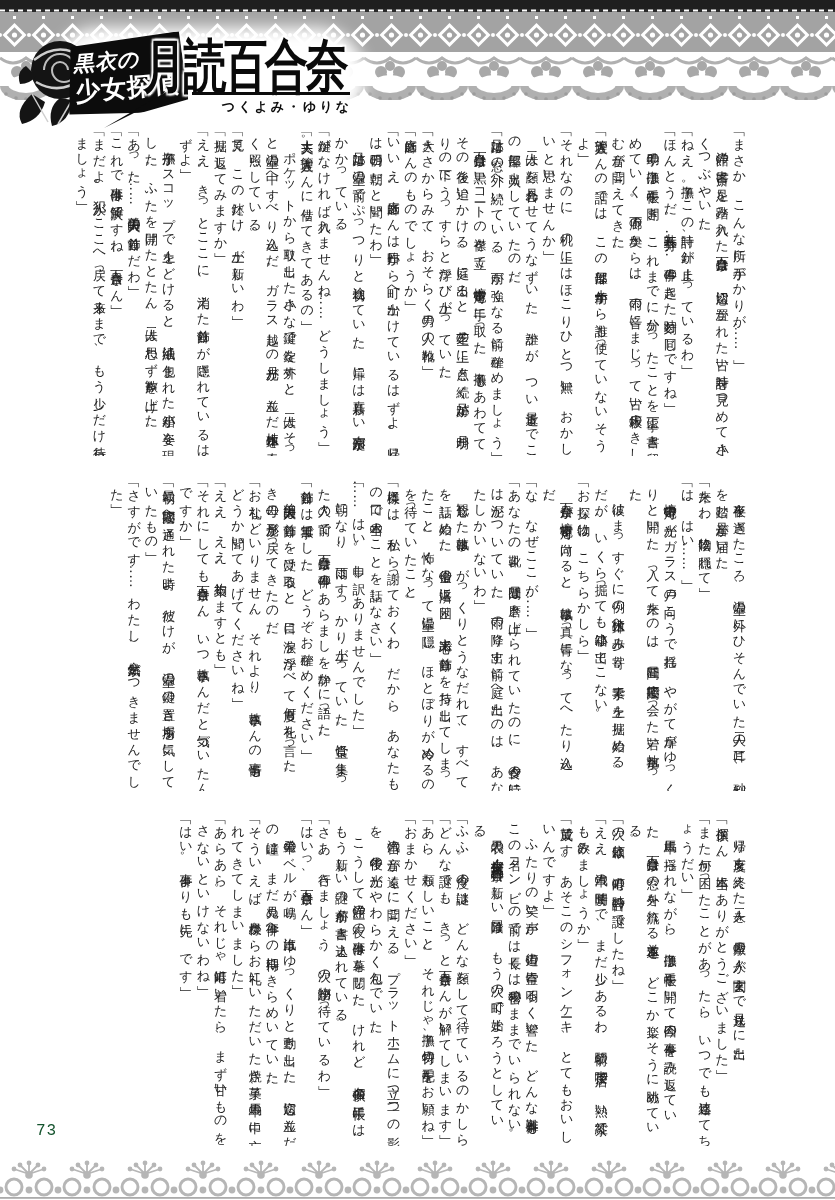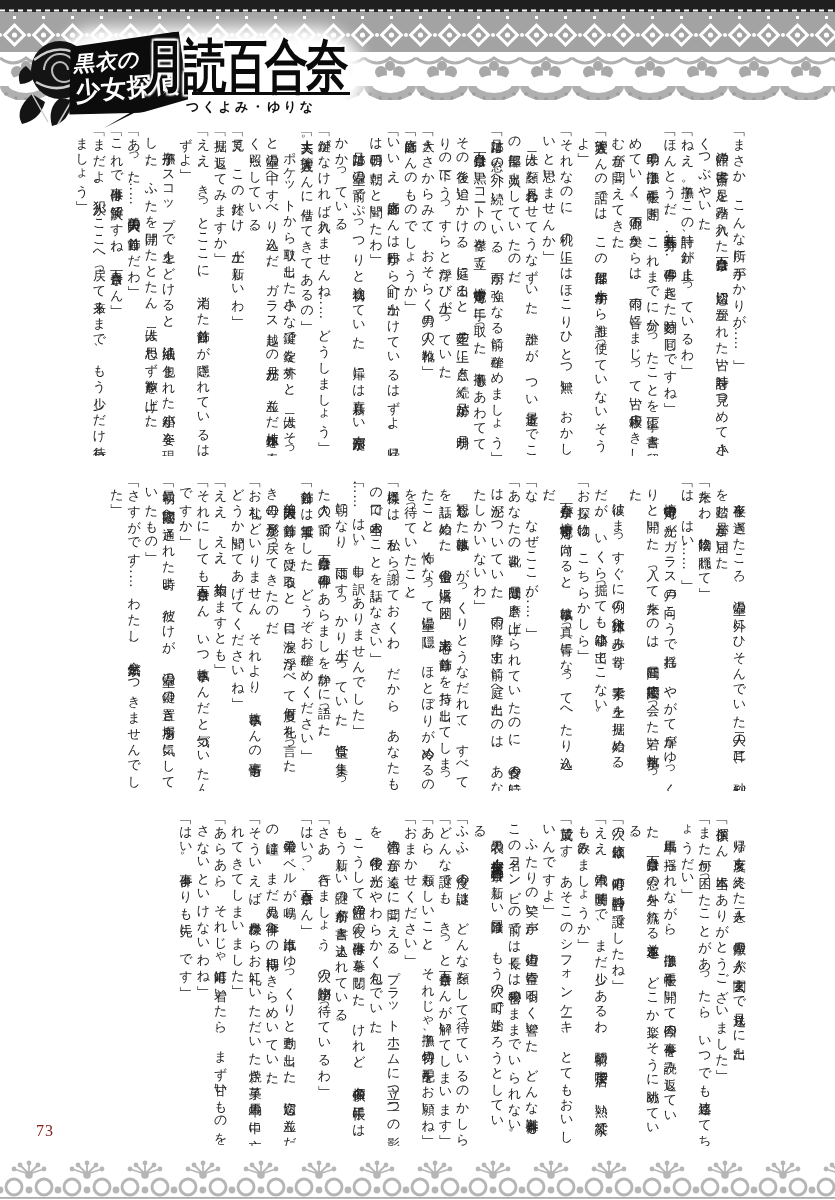--- a/index.html
+++ b/index.html
@@ -18,34 +18,34 @@
         display:flex;flex-direction:column;justify-content:center;align-items:flex-start;
         padding-left:8px;box-sizing:border-box;}
   .series-l1{color:#fff;font-weight:bold;font-style:italic;font-size:21px;letter-spacing:1px;line-height:26px;}
   .series-l2{color:#fff;font-weight:bold;font-size:25px;letter-spacing:1px;line-height:30px;}
   .main-title{position:absolute;left:143px;top:28px;font-size:58px;font-weight:bold;
         letter-spacing:-3px;color:#0a0a0a;white-space:nowrap;
         transform:scaleX(0.74);transform-origin:left top;
         text-shadow:0 0 3px #fff,2px 2px 2px #fff,-2px 2px 2px #fff,2px -2px 2px #fff,-2px -2px 2px #fff;}
   .title-slash{position:absolute;left:104px;top:80px;width:82px;height:48px;}
   .title-rule{position:absolute;left:192px;top:92px;width:158px;height:3px;background:#0c0c0c;}
-  .furigana{position:absolute;left:186px;top:98px;width:166px;text-align:left;
+  .furigana{position:absolute;left:186px;top:98px;width:166px;text-align:right;
         font-size:13px;font-weight:bold;letter-spacing:3px;color:#0c0c0c;white-space:nowrap;}
   
   .band{position:absolute;left:35px;width:713px;writing-mode:vertical-rl;
         font-size:13px;line-height:17.3px;letter-spacing:1.2px;overflow:hidden;
         text-align:start;}
   .band p{margin:0;padding:0;}
   .band p.nar{text-indent:14px;}
   .band1{top:128px;height:328px;}
   .band2{top:479px;height:312px;}
   .band3{top:816px;height:330px;}
   
-  .page-number{position:absolute;left:36px;top:1122px;font-family:Liberation Serif, serif;
-        font-size:16px;color:#7f1d1d;letter-spacing:1px;}
+  .page-number{position:absolute;left:36px;top:1122px;font-family:Liberation Mono, monospace;
+        font-size:16px;color:#14532d;letter-spacing:1px;}
 </style>
 </head>
 <body>
 
 <div class="page">
 
   <svg class="lace-top" viewBox="0 0 835 100" preserveAspectRatio="none">
     <defs>
       <pattern id="eyelet" width="29" height="40" patternUnits="userSpaceOnUse">
         <rect width="29" height="40" fill="#a3a3a3"></rect>

